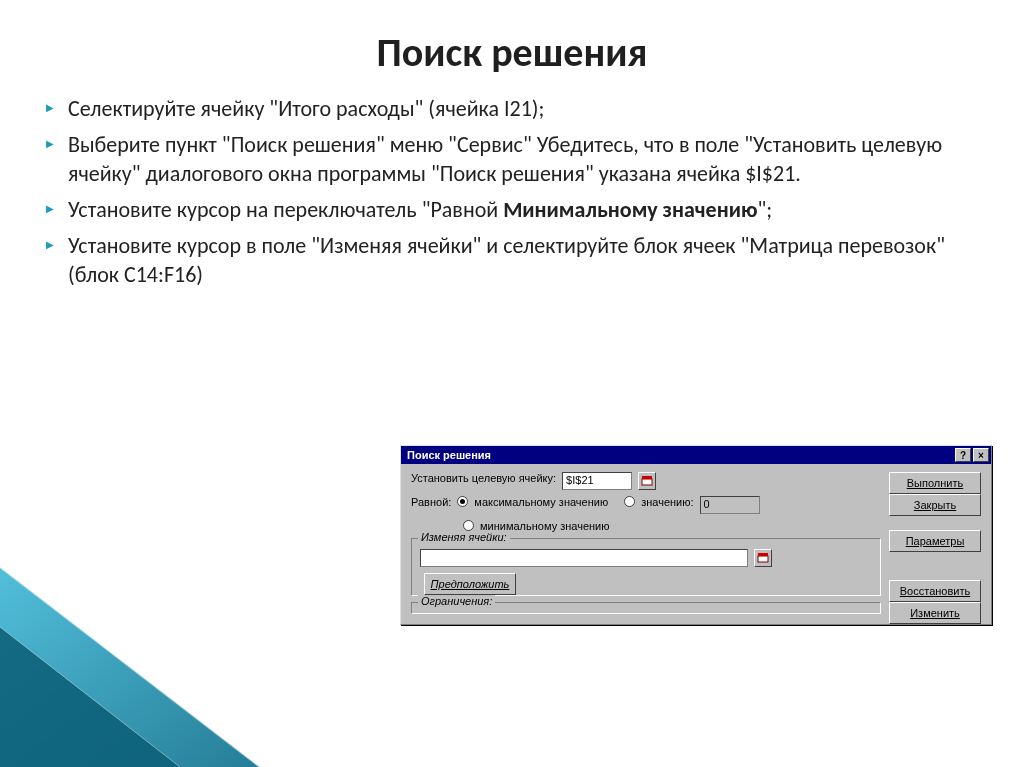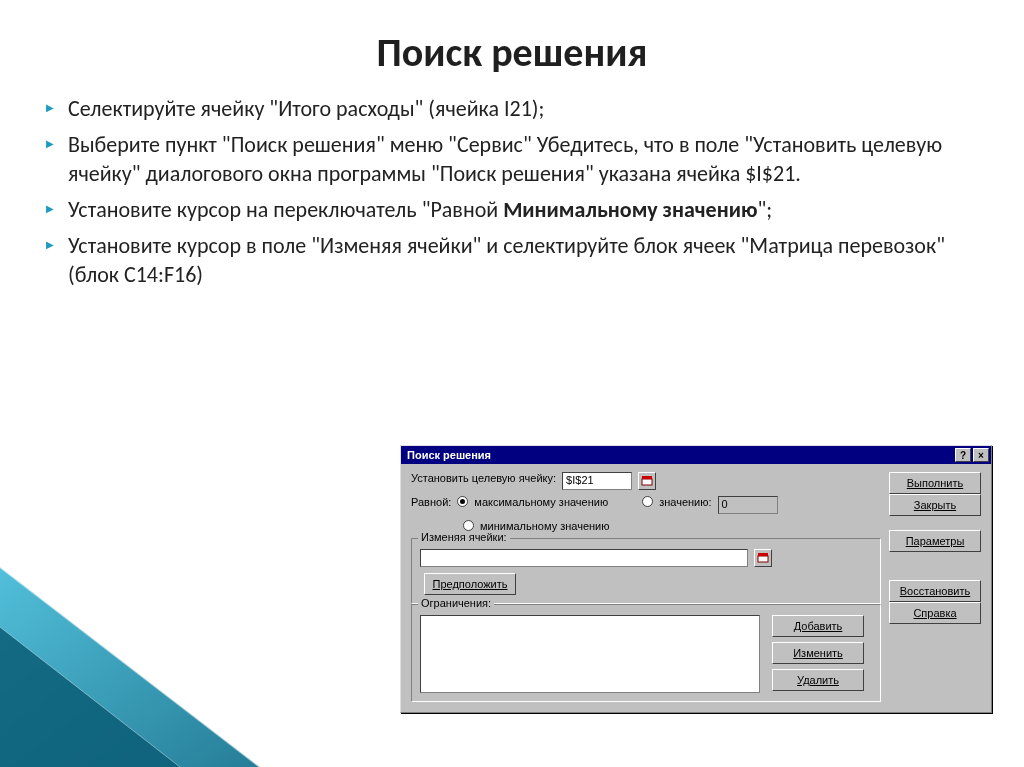--- a/index.html
+++ b/index.html
@@ -98,22 +98,24 @@
     border-bottom-color: #404040;
     display: inline-flex; align-items: center; justify-content: center;
     font-size: 9px;
   }
   .radio { width: 11px; height: 11px; border: 1px solid #404040; border-radius: 50%; background: #fff; display: inline-flex; align-items: center; justify-content: center; }
   .radio.checked::after { content: ""; width: 5px; height: 5px; background: #000; border-radius: 50%; }
   .groupbox {
     border: 1px solid #808080;
     border-right-color: #fff;
     border-bottom-color: #fff;
-    padding: 10px 8px 8px 8px;
+    padding: 10px 8px 0 8px;
+    margin-top: 6px;
     position: relative;
+    font-style: italic;
   }
   .groupbox .legend {
     position: absolute;
     top: -8px; left: 6px;
     background: #c0c0c0;
     padding: 0 3px;
   }
   .listbox {
     background: #fff;
     border: 1px solid #808080;
@@ -197,40 +199,40 @@
       <div class="gap"></div>
       <div class="winbtn">
           <span>Параметры</span>
         </div>
       <div class="gap"></div>
       <div class="gap"></div>
       <div class="winbtn">
           <span>Восстановить</span>
         </div>
       <div class="winbtn">
-          <span>Справка</span>
+          <span>Изменить</span>
         </div>
     </div>
 
     <div style="width:470px">
       <div class="row">
         <span>Установить целевую ячейку:</span>
         <div class="field" style="width:70px">$I$21</div>
         <div class="refbtn">
           <svg width="12" height="12">
               <rect x="1" y="4" width="10" height="6" fill="#fff" stroke="#800000"></rect>
               <rect x="1" y="1" width="10" height="3" fill="#c00"></rect>
             </svg>
         </div>
       </div>
 
       <div class="row">
         <span>Равной:</span>
         <span class="radio checked"></span>
-        <span style="margin-right:28px">максимальному значению</span>
+        <span style="margin-right:10px">максимальному значению</span>
         <span class="radio"></span>
         <span>значению:</span>
         <div class="field" style="width:60px;background:#c0c0c0">0</div>
       </div>
 
       <div class="row" style="padding-left:52px">
         <span class="radio"></span>
         <span>минимальному значению</span>
       </div>
 
@@ -245,30 +247,16 @@
               </svg>
           </div>
           <div class="winbtn" style="width:92px;margin-left:4px">
               <span>Предположить</span>
             </div>
         </div>
       </div>
 
       <div class="groupbox">
         <span class="legend">Ограничения:</span>
-        <div class="constraints-row">
-          <div class="listbox"></div>
-          <div class="side-btns">
-            <div class="winbtn">
-                <span>Добавить</span>
-              </div>
-            <div class="winbtn">
-                <span>Изменить</span>
-              </div>
-            <div class="winbtn">
-                <span>Удалить</span>
-              </div>
-          </div>
-        </div>
       </div>
     </div>
   </div>
 </div>
 
 </body></html>

